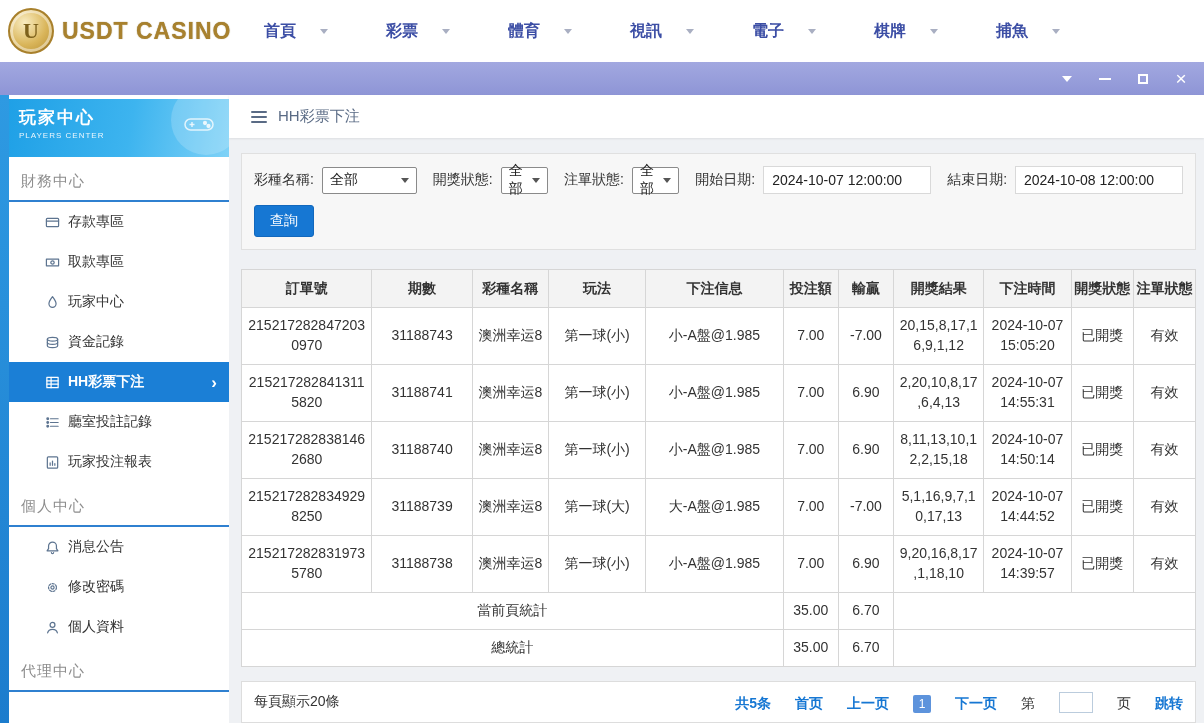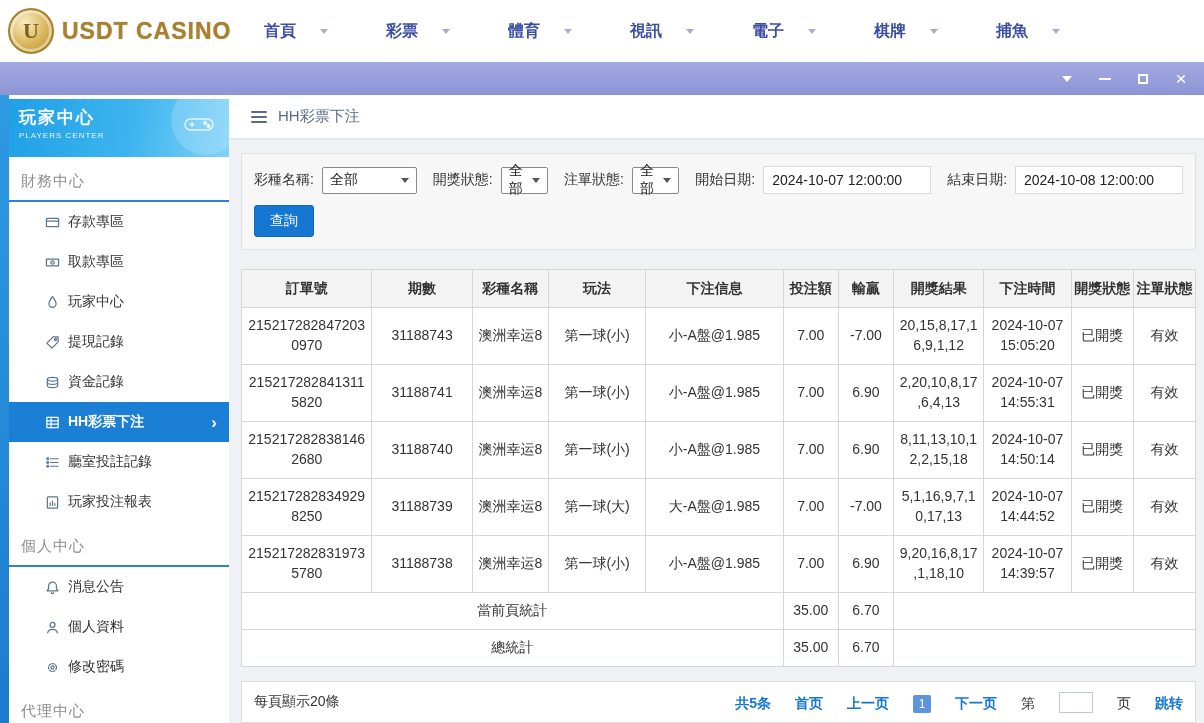--- a/index.html
+++ b/index.html
@@ -196,29 +196,20 @@
       <span class="mi-icon">
           <svg class="mi-svg" viewBox="0 0 16 16">
             <path d="M8 1.8 C5.6 5 4.2 7.2 4.2 9.3 a3.8 3.8 0 0 0 7.6 0 C11.8 7.2 10.4 5 8 1.8 Z"></path>
           </svg>
         </span>
       <span>玩家中心</span>
     </div>
     <div class="menu-item">
       <span class="mi-icon">
           <svg class="mi-svg" viewBox="0 0 16 16">
-            <path d="M2 8.6 L8.6 2 L14 2 L14 7.4 L7.4 14 Z"></path>
-            <circle cx="11.2" cy="4.8" r="1.1"></circle>
-          </svg>
-        </span>
-      <span>提現記錄</span>
-    </div>
-    <div class="menu-item">
-      <span class="mi-icon">
-          <svg class="mi-svg" viewBox="0 0 16 16">
             <ellipse cx="8" cy="4.5" rx="5.5" ry="2"></ellipse>
             <path d="M2.5 4.5 v7 c0 1.1 2.46 2 5.5 2 s5.5 -.9 5.5 -2 v-7"></path>
             <path d="M2.5 8 c0 1.1 2.46 2 5.5 2 s5.5 -.9 5.5 -2"></path>
           </svg>
         </span>
       <span>資金記錄</span>
     </div>
     <div class="menu-item active">
       <span class="mi-icon">
           <svg class="mi-svg" viewBox="0 0 16 16">
@@ -263,34 +254,34 @@
           <svg class="mi-svg" viewBox="0 0 16 16">
             <path d="M8 2.2 a4.2 4.2 0 0 1 4.2 4.2 v2.8 l1.6 2.3 L2.2 11.5 l1.6 -2.3 V6.4 A4.2 4.2 0 0 1 8 2.2 Z"></path>
             <path d="M6.8 13.4 a1.2 1.2 0 0 0 2.4 0"></path>
           </svg>
         </span>
       <span>消息公告</span>
     </div>
     <div class="menu-item">
       <span class="mi-icon">
           <svg class="mi-svg" viewBox="0 0 16 16">
+            <circle cx="8" cy="8" r="1.7"></circle>
+            <circle cx="8" cy="8" r="4.2" stroke-dasharray="2.2 1.6"></circle>
+          </svg>
+        </span>
+      <span>修改密碼</span>
+    </div>
+    <div class="menu-item">
+      <span class="mi-icon">
+          <svg class="mi-svg" viewBox="0 0 16 16">
             <circle cx="8" cy="5.2" r="2.6"></circle>
             <path d="M2.8 13.8 a5.3 4.7 0 0 1 10.4 0"></path>
           </svg>
         </span>
       <span>個人資料</span>
-    </div>
-    <div class="menu-item">
-      <span class="mi-icon">
-          <svg class="mi-svg" viewBox="0 0 16 16">
-            <circle cx="8" cy="8" r="1.7"></circle>
-            <circle cx="8" cy="8" r="4.2" stroke-dasharray="2.2 1.6"></circle>
-          </svg>
-        </span>
-      <span>修改密碼</span>
     </div>
 
     <div class="section-title">代理中心</div>
   </aside>
 
   <main class="main">
     <div class="crumb">
       <span class="hamburger">
           <i></i>
           <i></i>

